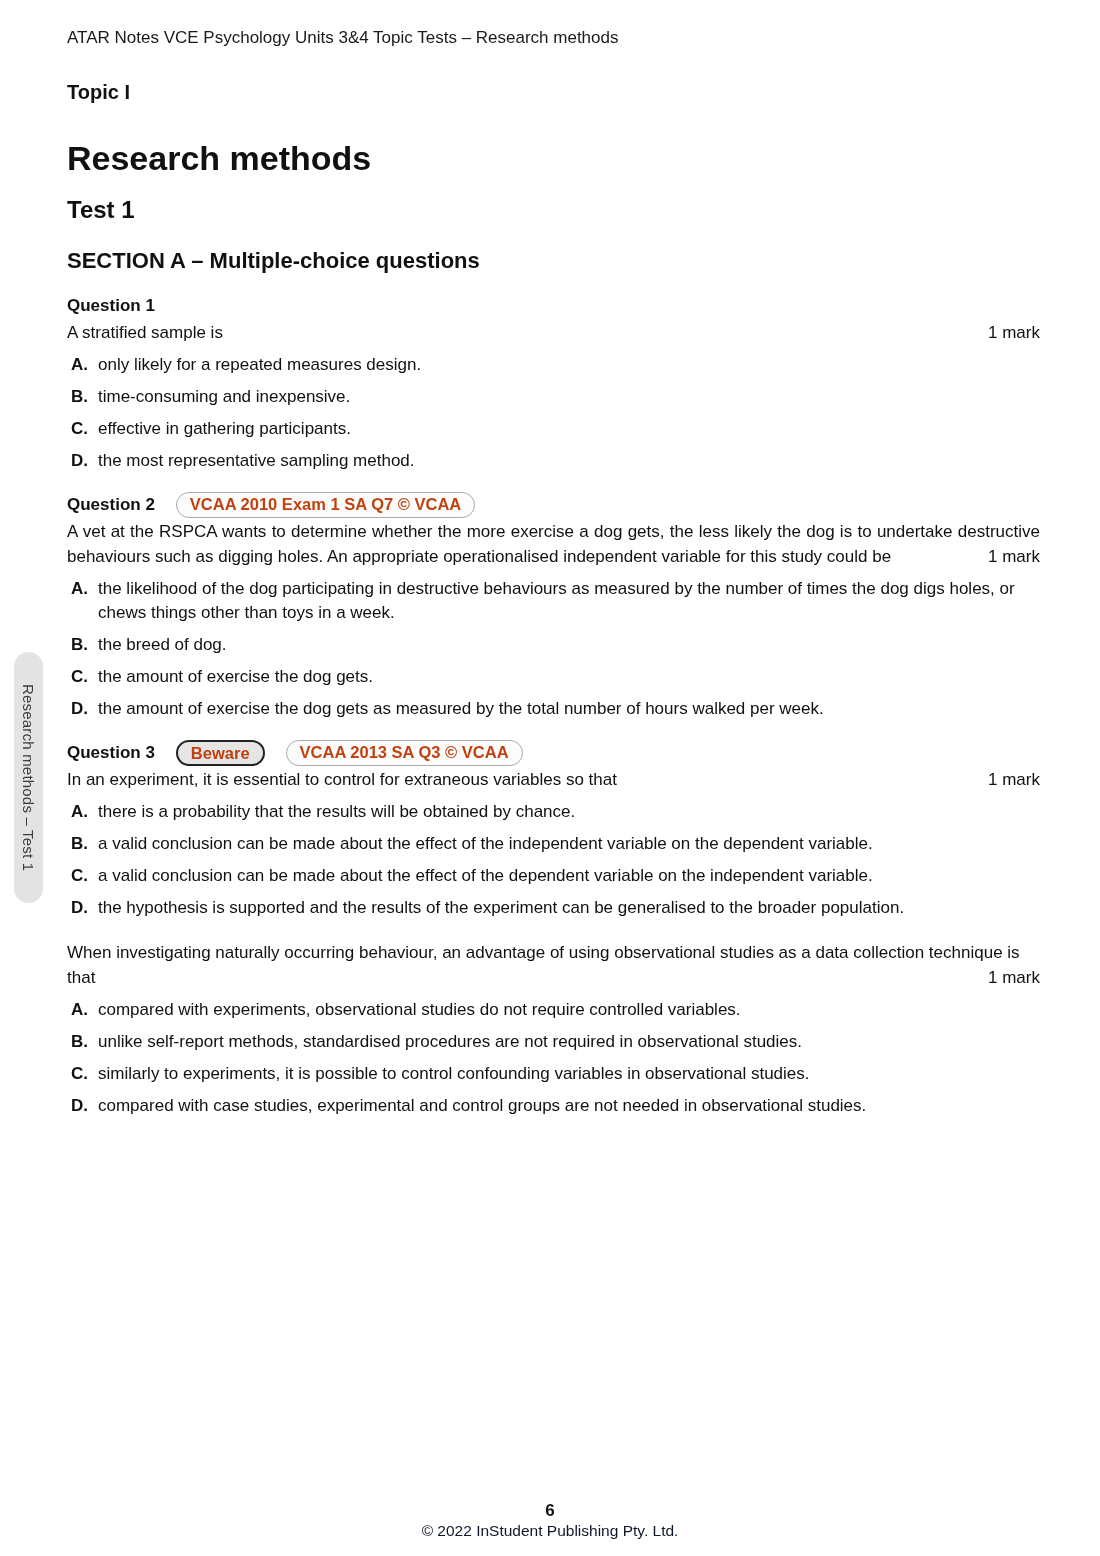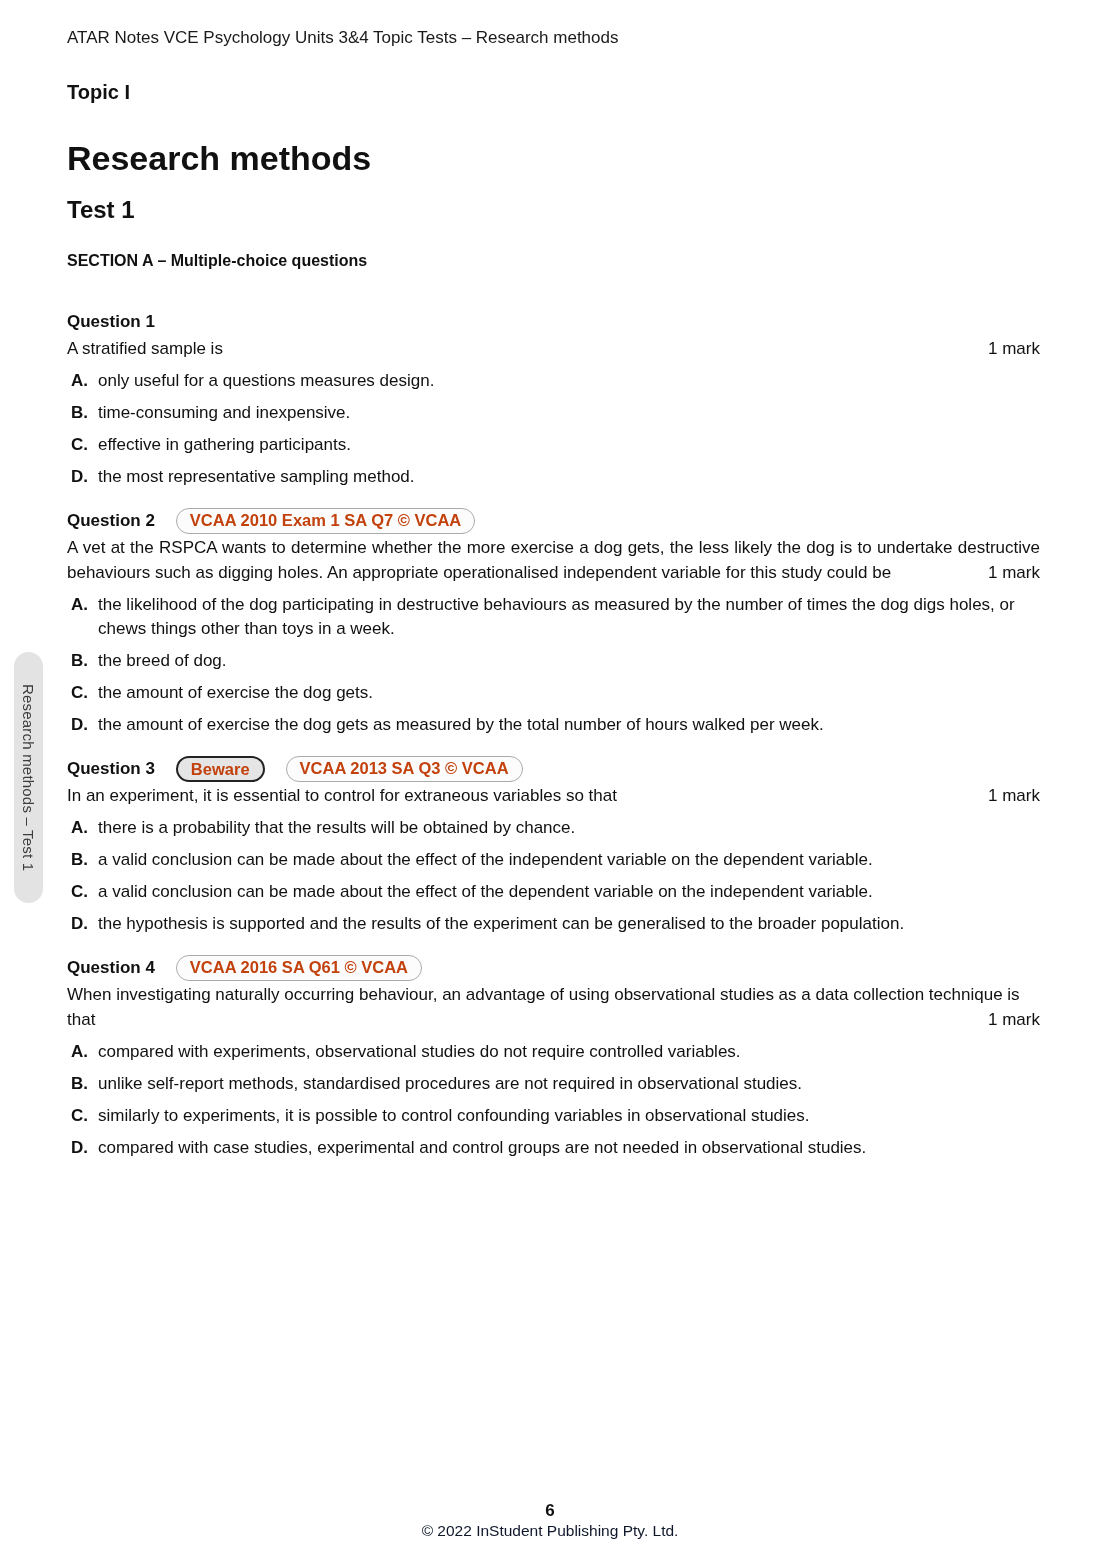--- a/index.html
+++ b/index.html
@@ -10,21 +10,21 @@
     color: #111;
     position: relative;
     overflow: hidden;
   }
   .page { padding: 28px 60px 0 67px; }
 
   .doc-header { font-size: 17px; line-height: 20px; color: #1a1a1a; margin-bottom: 32px; }
   .topic-label { font-size: 20px; line-height: 24px; font-weight: bold; margin-bottom: 34px; }
   .doc-title { font-size: 34px; line-height: 40px; font-weight: bold; margin-bottom: 20px; }
   .test-label { font-size: 24px; line-height: 24px; font-weight: bold; margin-bottom: 26px; }
-  .section-heading { font-size: 16px; line-height: 26px; font-weight: bold; margin-bottom: 36px; }
+  .section-heading { font-size: 22px; line-height: 26px; font-weight: bold; margin-bottom: 20px; }
 
   .question { margin-bottom: 20px; }
   .q-head { height: 24px; display: flex; align-items: center; margin-bottom: 2px; }
   .q-label { font-size: 17px; font-weight: bold; white-space: nowrap; }
   .badge {
     display: inline-block; flex-shrink: 0;
     border: 1.5px solid #ababab; background: #fcfcfc;
     border-radius: 14px; height: 26px; line-height: 23px;
     padding: 0 13px; box-sizing: border-box;
     font-size: 16.5px; font-weight: bold; white-space: nowrap;
@@ -69,21 +69,21 @@
   <section class="question">
     <div class="q-head">
       <span class="q-label">Question 1</span>
     </div>
     <div class="q-stem">
       <span>A stratified sample is</span>
       <span class="marks">1 mark</span>
     </div>
     <div class="option">
       <span class="opt-letter">A.</span>
-      <span class="opt-text">only useful for a questions measures design.</span>
+      <span class="opt-text">only likely for a repeated measures design.</span>
     </div>
     <div class="option">
       <span class="opt-letter">B.</span>
       <span class="opt-text">time-consuming and inexpensive.</span>
     </div>
     <div class="option">
       <span class="opt-letter">C.</span>
       <span class="opt-text">effective in gathering participants.</span>
     </div>
     <div class="option">
@@ -141,24 +141,20 @@
       <span class="opt-letter">C.</span>
       <span class="opt-text">a valid conclusion can be made about the effect of the dependent variable on the independent variable.</span>
     </div>
     <div class="option">
       <span class="opt-letter">D.</span>
       <span class="opt-text">the hypothesis is supported and the results of the experiment can be generalised to the broader population.</span>
     </div>
   </section>
 
   <section class="question">
-    <div class="q-head">
-      <span class="q-label">Question 4</span>
-      <span class="badge">VCAA 2016 SA Q61 © VCAA</span>
-    </div>
     <div class="q-stem">
       <span>When investigating naturally occurring behaviour, an advantage of using observational studies as a data collection technique is that</span>
       <span class="marks">1 mark</span>
     </div>
     <div class="option">
       <span class="opt-letter">A.</span>
       <span class="opt-text">compared with experiments, observational studies do not require controlled variables.</span>
     </div>
     <div class="option">
       <span class="opt-letter">B.</span>

